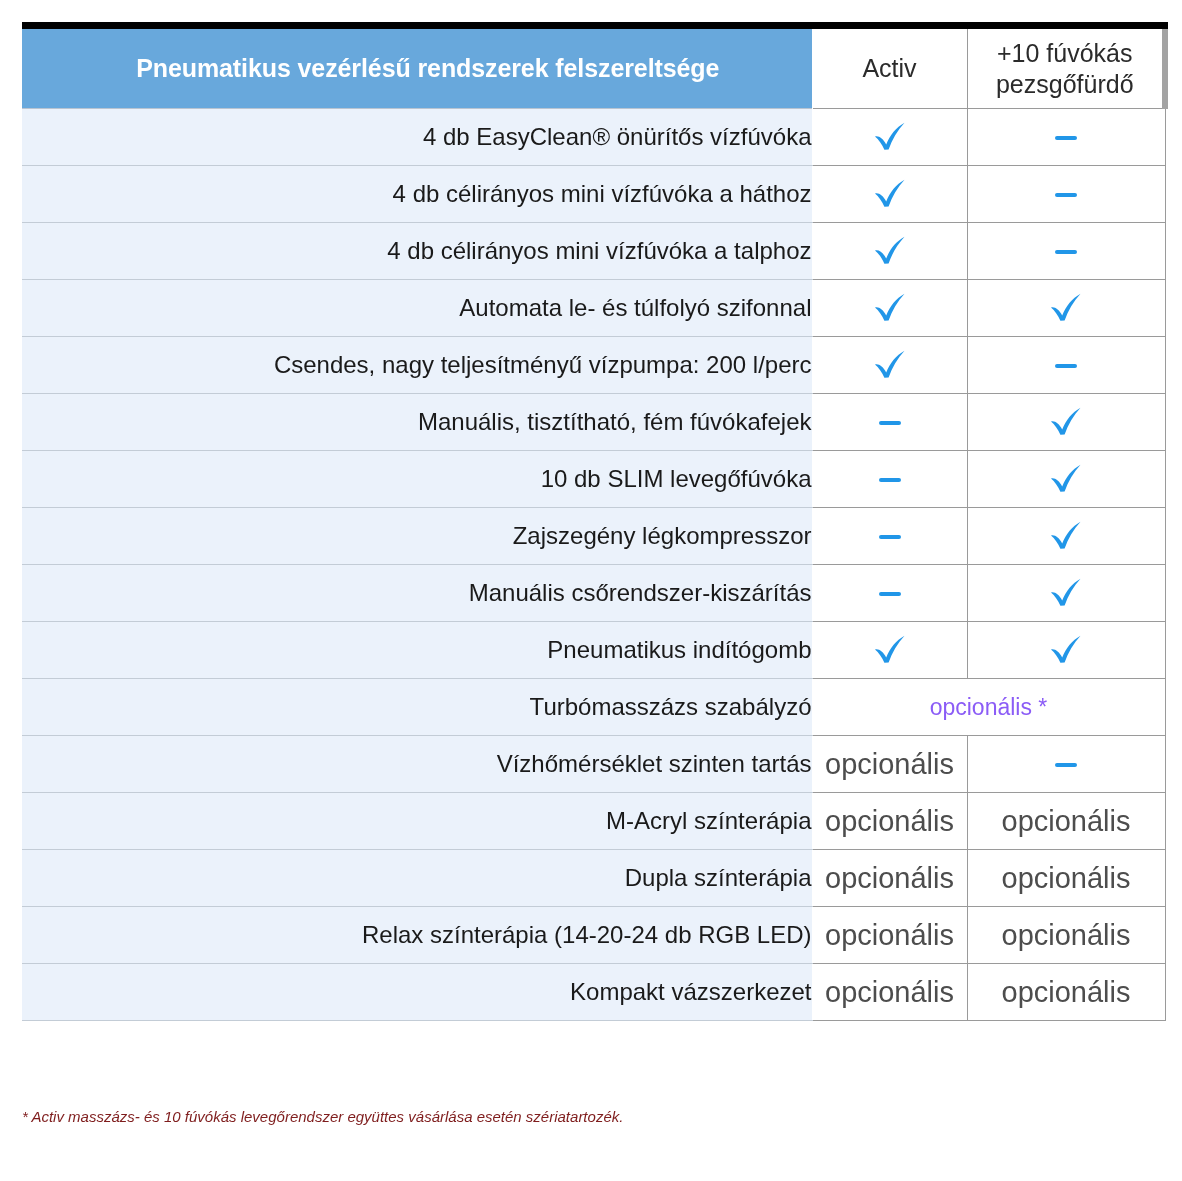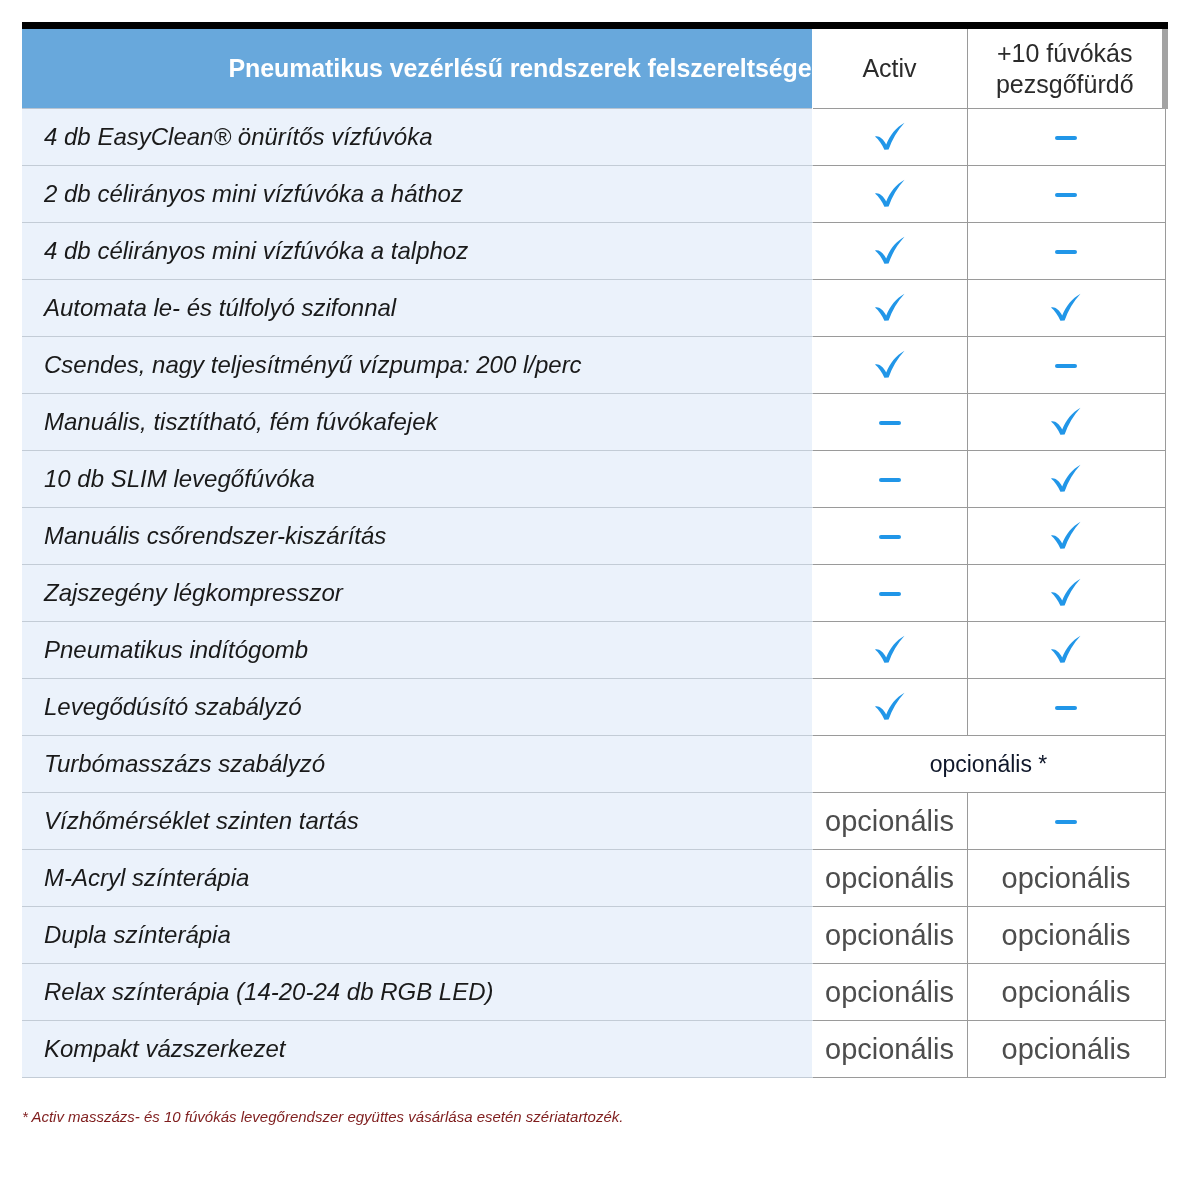--- a/index.html
+++ b/index.html
@@ -43,21 +43,21 @@
     padding: 0;
     margin: 0;
     vertical-align: middle;
     box-sizing: border-box;
   }
   th.head-label {
     background: #68A8DC;
     color: #ffffff;
     font-size: 25px;
     font-weight: bold;
-    text-align: right;
+    text-align: center;
     padding: 0 0 0 22px;
     height: 83px;
     line-height: 1.15;
     letter-spacing: -0.1px;
     border-right: 1px solid #ffffff;
   }
   th.head-col {
     background: #ffffff;
     color: #2b2b2b;
     font-size: 25px;
@@ -75,27 +75,26 @@
   tbody td {
     padding: 0;
     box-sizing: border-box;
     height: 57px;
     vertical-align: middle;
   }
   td.label {
     background: #EBF2FB;
     color: #1a1a1a;
     font-size: 24px;
-    text-align: left;
+    text-align: right;
     padding-left: 22px;
     border-top: 1px solid #c3ccd6;
     border-bottom: 1px solid #c3ccd6;
     border-right: 1px solid #ffffff;
     line-height: 1.1;
-    font-style: italic;
   }
   td.mark {
     background: #ffffff;
     text-align: center;
     border: 1px solid #9a9a9a;
     border-top-color: #9a9a9a;
     border-bottom-color: #9a9a9a;
   }
   td.mark.merged { }
 
@@ -117,21 +116,21 @@
     background: #2196E8;
     vertical-align: middle;
   }
 
   .opt {
     color: #4d4d4d;
     font-size: 29px;
     line-height: 1;
   }
   .opt-star {
-    color: #0f172a;
+    color: #8b5cf6;
     font-size: 23px;
     line-height: 1;
   }
 
   
   .footnote {
     position: absolute;
     left: 22px;
     top: 1108px;
     width: 1140px;
@@ -166,21 +165,21 @@
       </thead>
       <tbody id="tbody">
           <tr>
             <td class="label">4 db EasyClean® önürítős vízfúvóka</td>
             <td class="mark"><span class="check"><svg viewBox="0 0 34 30" width="34" height="30" xmlns="http://www.w3.org/2000/svg">
                   <path d="M2 14.5 C6 13.5 10 16.5 13.2 22.5 C17 13 23 5.5 31.5 0.8 C24.5 8.5 19 17.5 15.6 27.5 L11.4 27.8 C9 22 5.6 17.6 2 14.5 Z" fill="#2196E8"></path>
                 </svg></span></td>
             <td class="mark"><span class="dash"></span></td>
           </tr>
           <tr>
-            <td class="label">2 db célirányos mini vízfúvóka a háthoz</td>
+            <td class="label">4 db célirányos mini vízfúvóka a háthoz</td>
             <td class="mark"><span class="check"><svg viewBox="0 0 34 30" width="34" height="30" xmlns="http://www.w3.org/2000/svg">
                   <path d="M2 14.5 C6 13.5 10 16.5 13.2 22.5 C17 13 23 5.5 31.5 0.8 C24.5 8.5 19 17.5 15.6 27.5 L11.4 27.8 C9 22 5.6 17.6 2 14.5 Z" fill="#2196E8"></path>
                 </svg></span></td>
             <td class="mark"><span class="dash"></span></td>
           </tr>
           <tr>
             <td class="label">4 db célirányos mini vízfúvóka a talphoz</td>
             <td class="mark"><span class="check"><svg viewBox="0 0 34 30" width="34" height="30" xmlns="http://www.w3.org/2000/svg">
                   <path d="M2 14.5 C6 13.5 10 16.5 13.2 22.5 C17 13 23 5.5 31.5 0.8 C24.5 8.5 19 17.5 15.6 27.5 L11.4 27.8 C9 22 5.6 17.6 2 14.5 Z" fill="#2196E8"></path>
                 </svg></span></td>
@@ -210,48 +209,41 @@
                 </svg></span></td>
           </tr>
           <tr>
             <td class="label">10 db SLIM levegőfúvóka</td>
             <td class="mark"><span class="dash"></span></td>
             <td class="mark"><span class="check"><svg viewBox="0 0 34 30" width="34" height="30" xmlns="http://www.w3.org/2000/svg">
                   <path d="M2 14.5 C6 13.5 10 16.5 13.2 22.5 C17 13 23 5.5 31.5 0.8 C24.5 8.5 19 17.5 15.6 27.5 L11.4 27.8 C9 22 5.6 17.6 2 14.5 Z" fill="#2196E8"></path>
                 </svg></span></td>
           </tr>
           <tr>
+            <td class="label">Zajszegény légkompresszor</td>
+            <td class="mark"><span class="dash"></span></td>
+            <td class="mark"><span class="check"><svg viewBox="0 0 34 30" width="34" height="30" xmlns="http://www.w3.org/2000/svg">
+                  <path d="M2 14.5 C6 13.5 10 16.5 13.2 22.5 C17 13 23 5.5 31.5 0.8 C24.5 8.5 19 17.5 15.6 27.5 L11.4 27.8 C9 22 5.6 17.6 2 14.5 Z" fill="#2196E8"></path>
+                </svg></span></td>
+          </tr>
+          <tr>
             <td class="label">Manuális csőrendszer-kiszárítás</td>
             <td class="mark"><span class="dash"></span></td>
             <td class="mark"><span class="check"><svg viewBox="0 0 34 30" width="34" height="30" xmlns="http://www.w3.org/2000/svg">
                   <path d="M2 14.5 C6 13.5 10 16.5 13.2 22.5 C17 13 23 5.5 31.5 0.8 C24.5 8.5 19 17.5 15.6 27.5 L11.4 27.8 C9 22 5.6 17.6 2 14.5 Z" fill="#2196E8"></path>
                 </svg></span></td>
           </tr>
           <tr>
-            <td class="label">Zajszegény légkompresszor</td>
-            <td class="mark"><span class="dash"></span></td>
-            <td class="mark"><span class="check"><svg viewBox="0 0 34 30" width="34" height="30" xmlns="http://www.w3.org/2000/svg">
-                  <path d="M2 14.5 C6 13.5 10 16.5 13.2 22.5 C17 13 23 5.5 31.5 0.8 C24.5 8.5 19 17.5 15.6 27.5 L11.4 27.8 C9 22 5.6 17.6 2 14.5 Z" fill="#2196E8"></path>
-                </svg></span></td>
-          </tr>
-          <tr>
             <td class="label">Pneumatikus indítógomb</td>
             <td class="mark"><span class="check"><svg viewBox="0 0 34 30" width="34" height="30" xmlns="http://www.w3.org/2000/svg">
                   <path d="M2 14.5 C6 13.5 10 16.5 13.2 22.5 C17 13 23 5.5 31.5 0.8 C24.5 8.5 19 17.5 15.6 27.5 L11.4 27.8 C9 22 5.6 17.6 2 14.5 Z" fill="#2196E8"></path>
                 </svg></span></td>
             <td class="mark"><span class="check"><svg viewBox="0 0 34 30" width="34" height="30" xmlns="http://www.w3.org/2000/svg">
                   <path d="M2 14.5 C6 13.5 10 16.5 13.2 22.5 C17 13 23 5.5 31.5 0.8 C24.5 8.5 19 17.5 15.6 27.5 L11.4 27.8 C9 22 5.6 17.6 2 14.5 Z" fill="#2196E8"></path>
                 </svg></span></td>
-          </tr>
-          <tr>
-            <td class="label">Levegődúsító szabályzó</td>
-            <td class="mark"><span class="check"><svg viewBox="0 0 34 30" width="34" height="30" xmlns="http://www.w3.org/2000/svg">
-                  <path d="M2 14.5 C6 13.5 10 16.5 13.2 22.5 C17 13 23 5.5 31.5 0.8 C24.5 8.5 19 17.5 15.6 27.5 L11.4 27.8 C9 22 5.6 17.6 2 14.5 Z" fill="#2196E8"></path>
-                </svg></span></td>
-            <td class="mark"><span class="dash"></span></td>
           </tr>
           <tr>
             <td class="label">Turbómasszázs szabályzó</td>
             <td class="mark merged" colspan="2"><span class="opt-star">opcionális *</span></td>
           </tr>
           <tr>
             <td class="label">Vízhőmérséklet szinten tartás</td>
             <td class="mark"><span class="opt">opcionális</span></td>
             <td class="mark"><span class="dash"></span></td>
           </tr>

